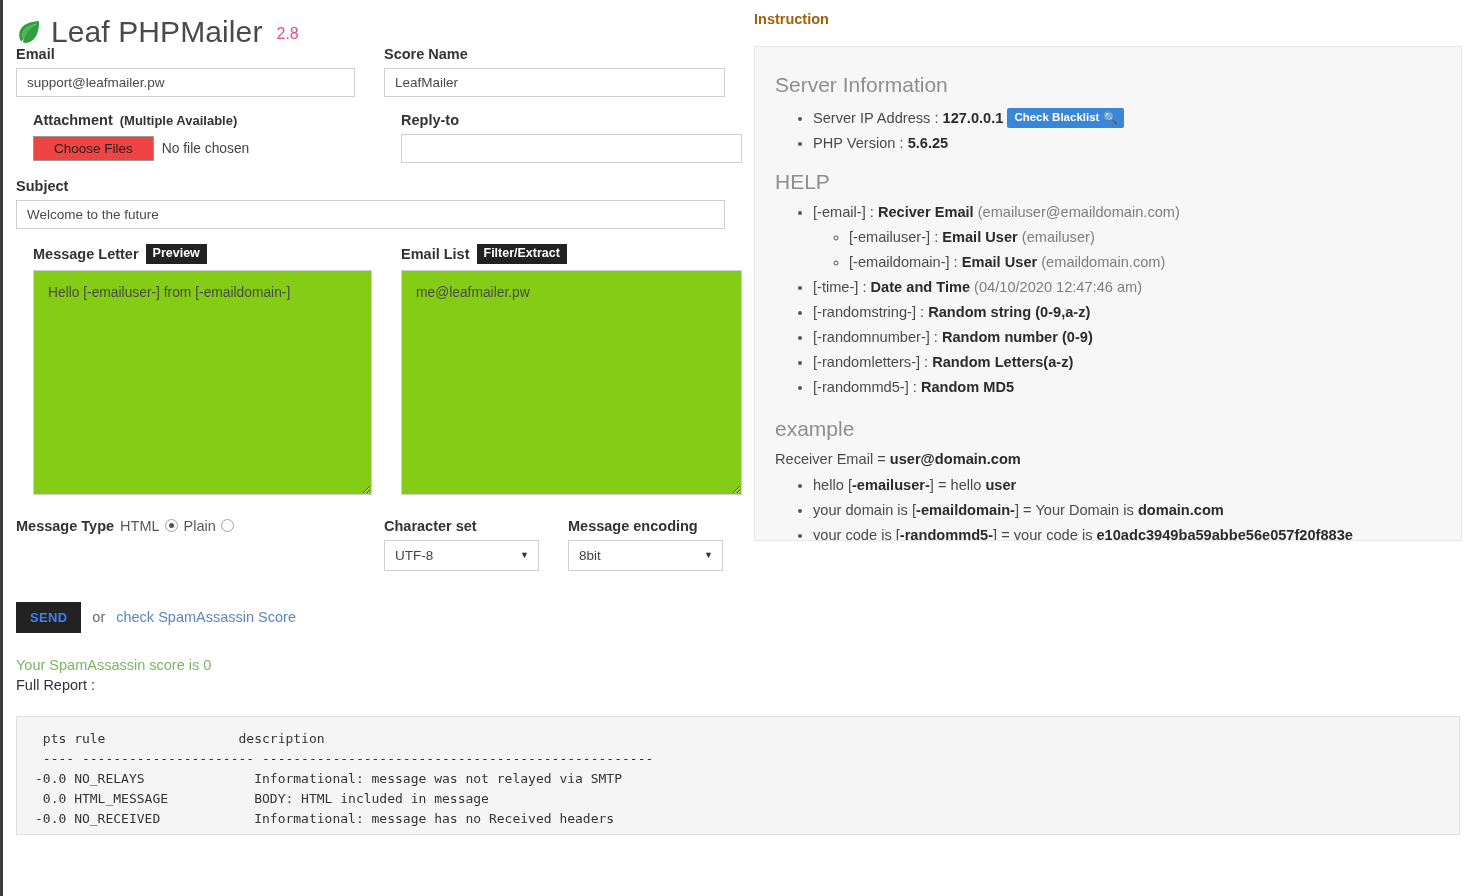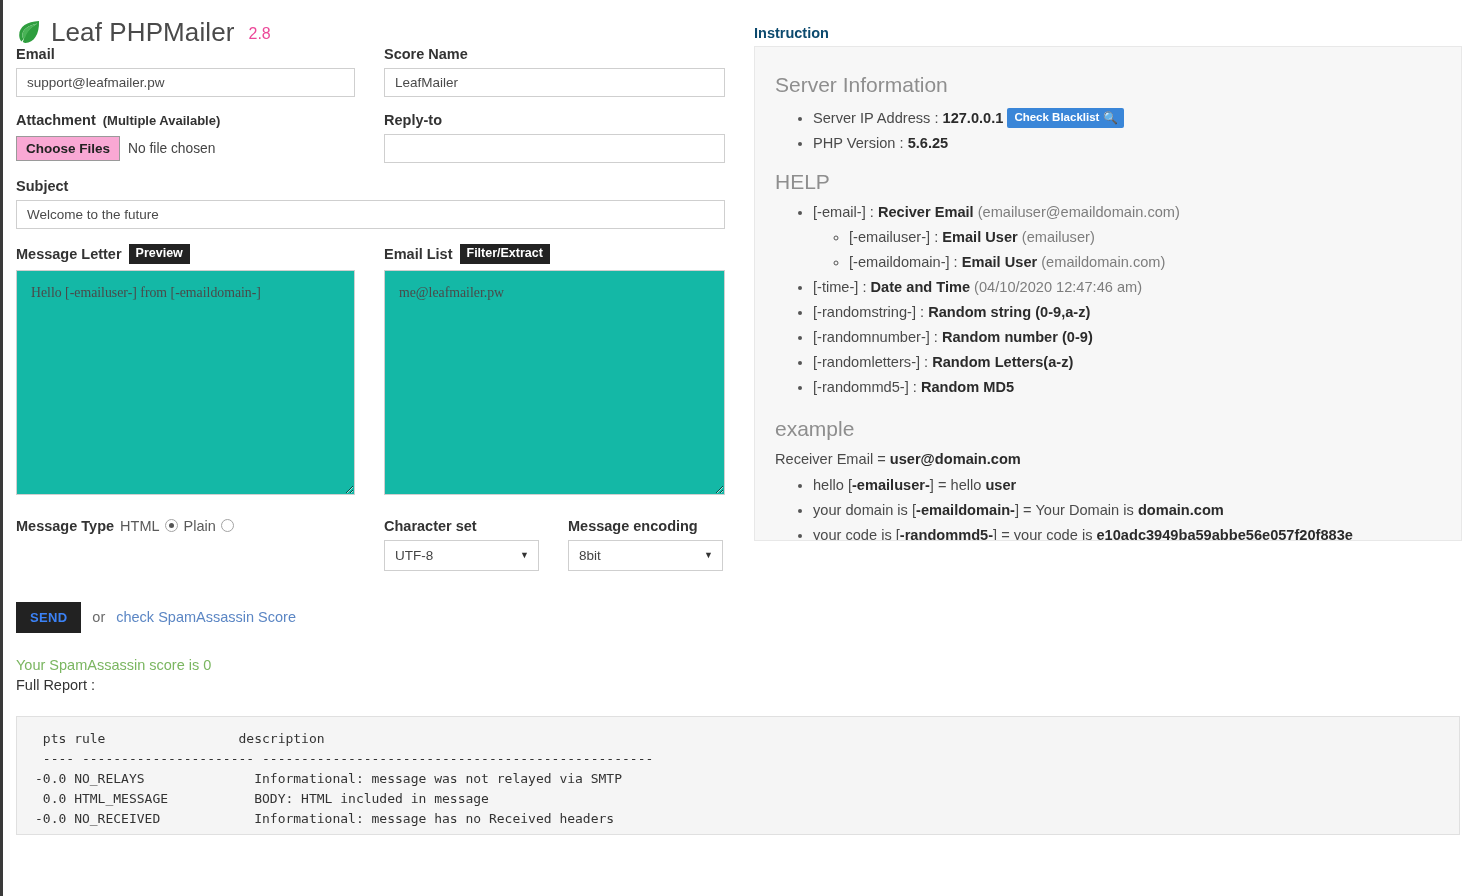--- a/index.html
+++ b/index.html
@@ -31,21 +31,21 @@
   }
 
   .brand {
     display: flex; align-items: center;
     gap: 9px;
     padding-top: 18px;
     height: 46px;
   }
   .leaf-icon { width: 26px; height: 26px; display: block; flex: 0 0 26px; }
   .brand-name {
-    font-size: 26px;
+    font-size: 30px;
     font-weight: 400;
     color: #4a4a4a;
     letter-spacing: 0.1px;
   }
   .brand-version {
     font-size: 16px;
     color: #ec4899;
     margin-left: 5px;
     align-self: flex-end;
     padding-bottom: 3px;
@@ -82,30 +82,30 @@
     font-size: 13.5px;
     color: #4a4a4a;
     padding: 0 10px;
     outline: none;
   }
   .txt::placeholder { color: #b7b7b7; }
 
   .col-left  { width: 339px; }
   .col-right { width: 341px; margin-left: 29px; }
 
-  .blk { margin-top: 15px; }
+  .blk { margin-top: 15px; justify-content: flex-end; }
 
   .subject-wrap { margin-top: 15px; width: 709px; }
 
   .ta {
     width: 100%;
     height: 225px;
     border: 1px solid #cfcfcf;
-    background: #14b8a6;
-    font-family: Liberation Serif, serif;
+    background: #84cc16;
+    font-family: Liberation Sans, sans-serif;
     font-size: 13.8px;
     color: #4a4a4a;
     padding: 12px 14px;
     outline: none;
     resize: both;
     line-height: 1.4;
   }
 
   .mtype {
     display: flex; align-items: center;
@@ -201,24 +201,24 @@
     font-size: 13px;
     color: #333;
     line-height: 20px;
     white-space: pre;
     overflow: hidden;
   }
 
   
   .instruction-title {
     position: absolute;
-    left: 754px; top: 25px;
+    left: 754px; top: 11px;
     font-size: 14.5px;
     font-weight: bold;
-    color: #0c4a6e;
+    color: #a16207;
   }
   .instruction-panel {
     position: absolute;
     left: 754px; top: 46px;
     width: 708px;
     height: 495px;
     background: #f7f7f7;
     border: 1px solid #e8e8e8;
     padding: 24px 22px 10px 20px;
     overflow: hidden;
@@ -319,21 +319,21 @@
       </div>
     </div>
 
     <div class="row blk">
       <div class="field col-left">
         <div class="label">
           <span>Attachment</span>
           <span class="soft">(Multiple Available)</span>
         </div>
         <div style="display:flex;align-items:center;gap:8px;height:29px;">
-          <button style="font-family:'Liberation Sans',sans-serif;font-size:13.5px;padding:4px 9px;border:1px solid #9a9a9a;background:#f9a8d4;color:#222;cursor:pointer;font-weight:bold;">Choose Files</button>
+          <button style="font-family:'Liberation Sans',sans-serif;font-size:13.5px;padding:4px 20px;border:1px solid #9a9a9a;background:#ef4444;color:#222;cursor:pointer;">Choose Files</button>
           <span style="font-size:13.8px;color:#444;">No file chosen</span>
         </div>
       </div>
       <div class="field col-right">
         <div class="label">Reply-to</div>
         <input class="txt" type="text" value="" style="">
       </div>
     </div>
 
     <div class="subject-wrap">

